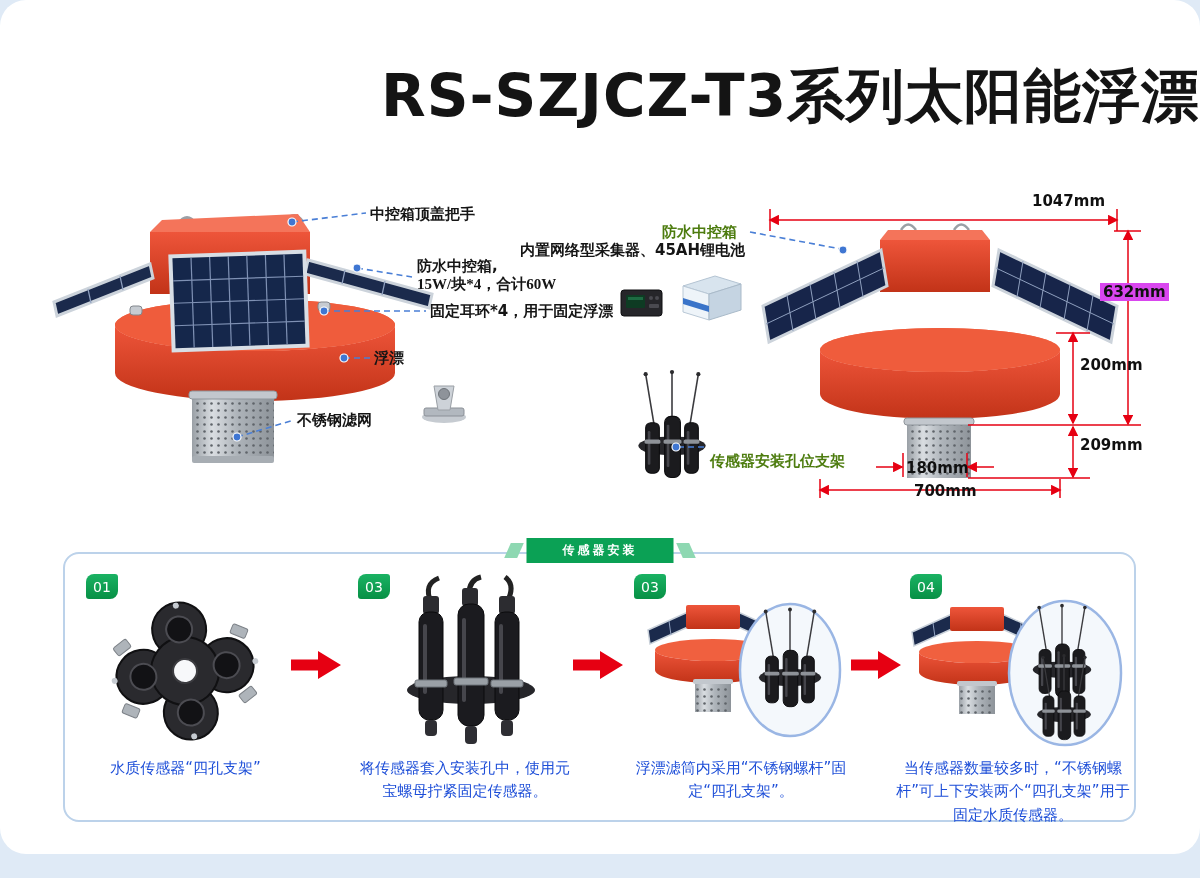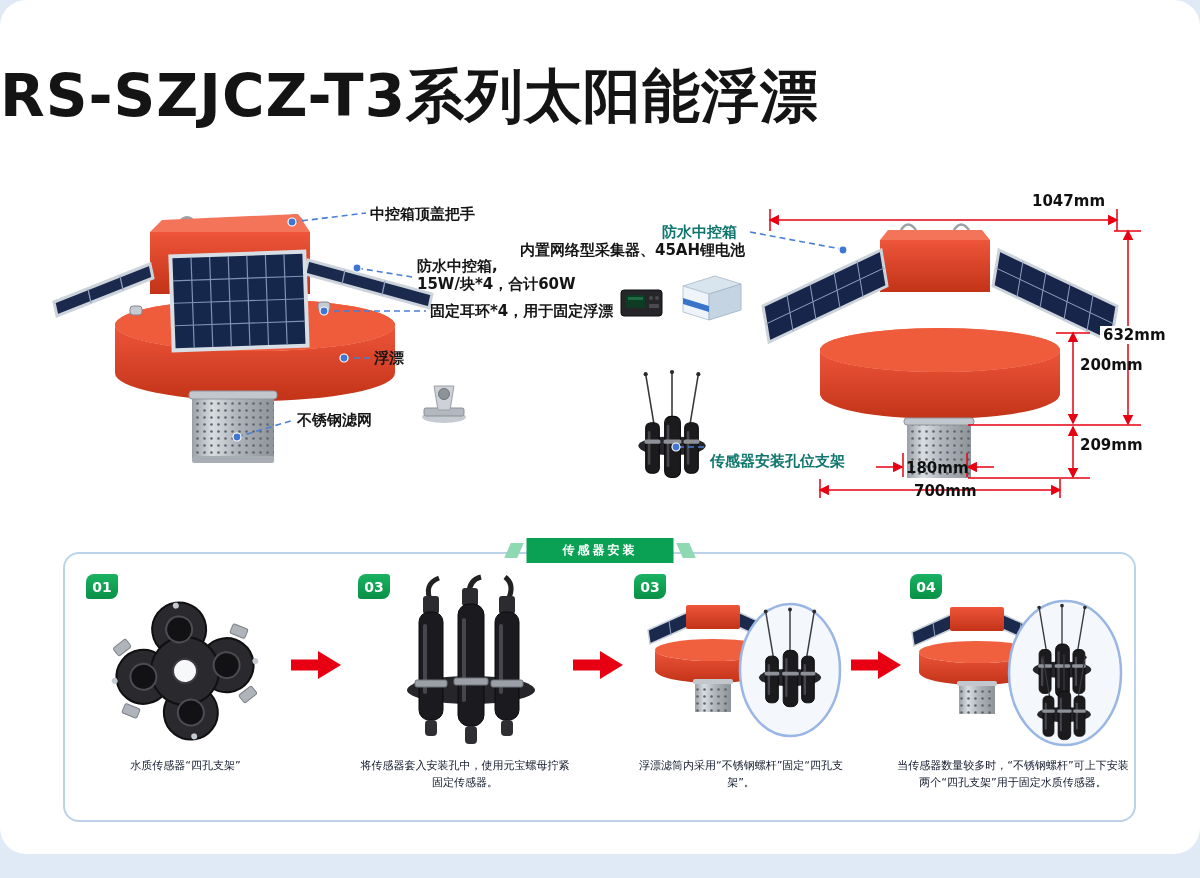--- a/index.html
+++ b/index.html
@@ -3,41 +3,41 @@
 <meta charset="utf-8">
 <style>
   *{margin:0;padding:0;box-sizing:border-box}
   html,body{width:1200px;height:878px}
   body{
     background:#dfeaf6;
     font-family:"DejaVu Sans","Liberation Sans",sans-serif;
     position:relative;overflow:hidden;
   }
   .card{position:absolute;left:0;top:0;width:1200px;height:854px;background:#ffffff;border-radius:26px;}
-  .title{position:absolute;left:0;top:58px;width:100%;text-align:left;
+  .title{position:absolute;left:0;top:58px;width:100%;text-align:right;
     font-size:58px;font-weight:900;color:#141414;letter-spacing:1px;z-index:3;}
   .illus{position:absolute;z-index:2;}
   .overlay{position:absolute;left:0;top:0;z-index:4;pointer-events:none;}
   .lbl{position:absolute;font-size:15px;font-weight:700;color:#151515;z-index:5;white-space:nowrap;line-height:1.2;}
-  .lbl.blue{color:#0f766e;}
-  .lbl .l2{display:block;}
+  .lbl.blue{color:#4d7c0f;}
+  .lbl .l2{display:block;font-family:Liberation Serif, serif;}
   .dim{position:absolute;font-size:15px;font-weight:600;color:#101010;z-index:5;white-space:nowrap;}
-  .dim.bg{background:#ffffff;padding:0 3px;margin-top:43px;}
+  .dim.bg{background:#d946ef;padding:0 3px;}
   .steps-panel{position:absolute;left:63px;top:552px;width:1073px;height:270px;
     border:2px solid #bcd2ea;border-radius:16px;background:#fff;z-index:1;}
   .panel-badge{position:absolute;left:600px;top:538px;transform:translateX(-50%);
     background:#0ba155;color:#fff;font-size:12px;font-weight:700;padding:4px 36px;
     z-index:6;letter-spacing:3px;white-space:nowrap;}
   .panel-badge::before,.panel-badge::after{content:"";position:absolute;top:5px;bottom:5px;width:13px;background:#8ed8b2;}
   .panel-badge::before{left:-19px;transform:skewX(-24deg);}
   .panel-badge::after{right:-19px;transform:skewX(24deg);}
   .badge{position:absolute;width:32px;height:25px;background:linear-gradient(180deg,#1ab263,#079045);
-    color:#fff;font-size:14px;font-weight:700;border-radius:8px 3px 8px 3px;
+    color:#fff;font-size:14px;font-weight:400;border-radius:8px 3px 8px 3px;
     display:flex;align-items:center;justify-content:center;z-index:5;}
-  .caption{position:absolute;font-size:11px;color:#0f172a;line-height:1.55;text-align:center;z-index:5;}
+  .caption{position:absolute;font-size:15px;color:#1d4ed8;line-height:1.55;text-align:center;z-index:5;}
   .step-arrow{position:absolute;z-index:5;}
 </style>
 </head>
 <body>
 
 <svg width="0" height="0" style="position:absolute" aria-hidden="true">
   <defs>
     <linearGradient id="gRed" x1="0" y1="0" x2="0" y2="1">
       <stop offset="0" stop-color="#ee553a"></stop>
         <stop offset="1" stop-color="#c23318"></stop>

